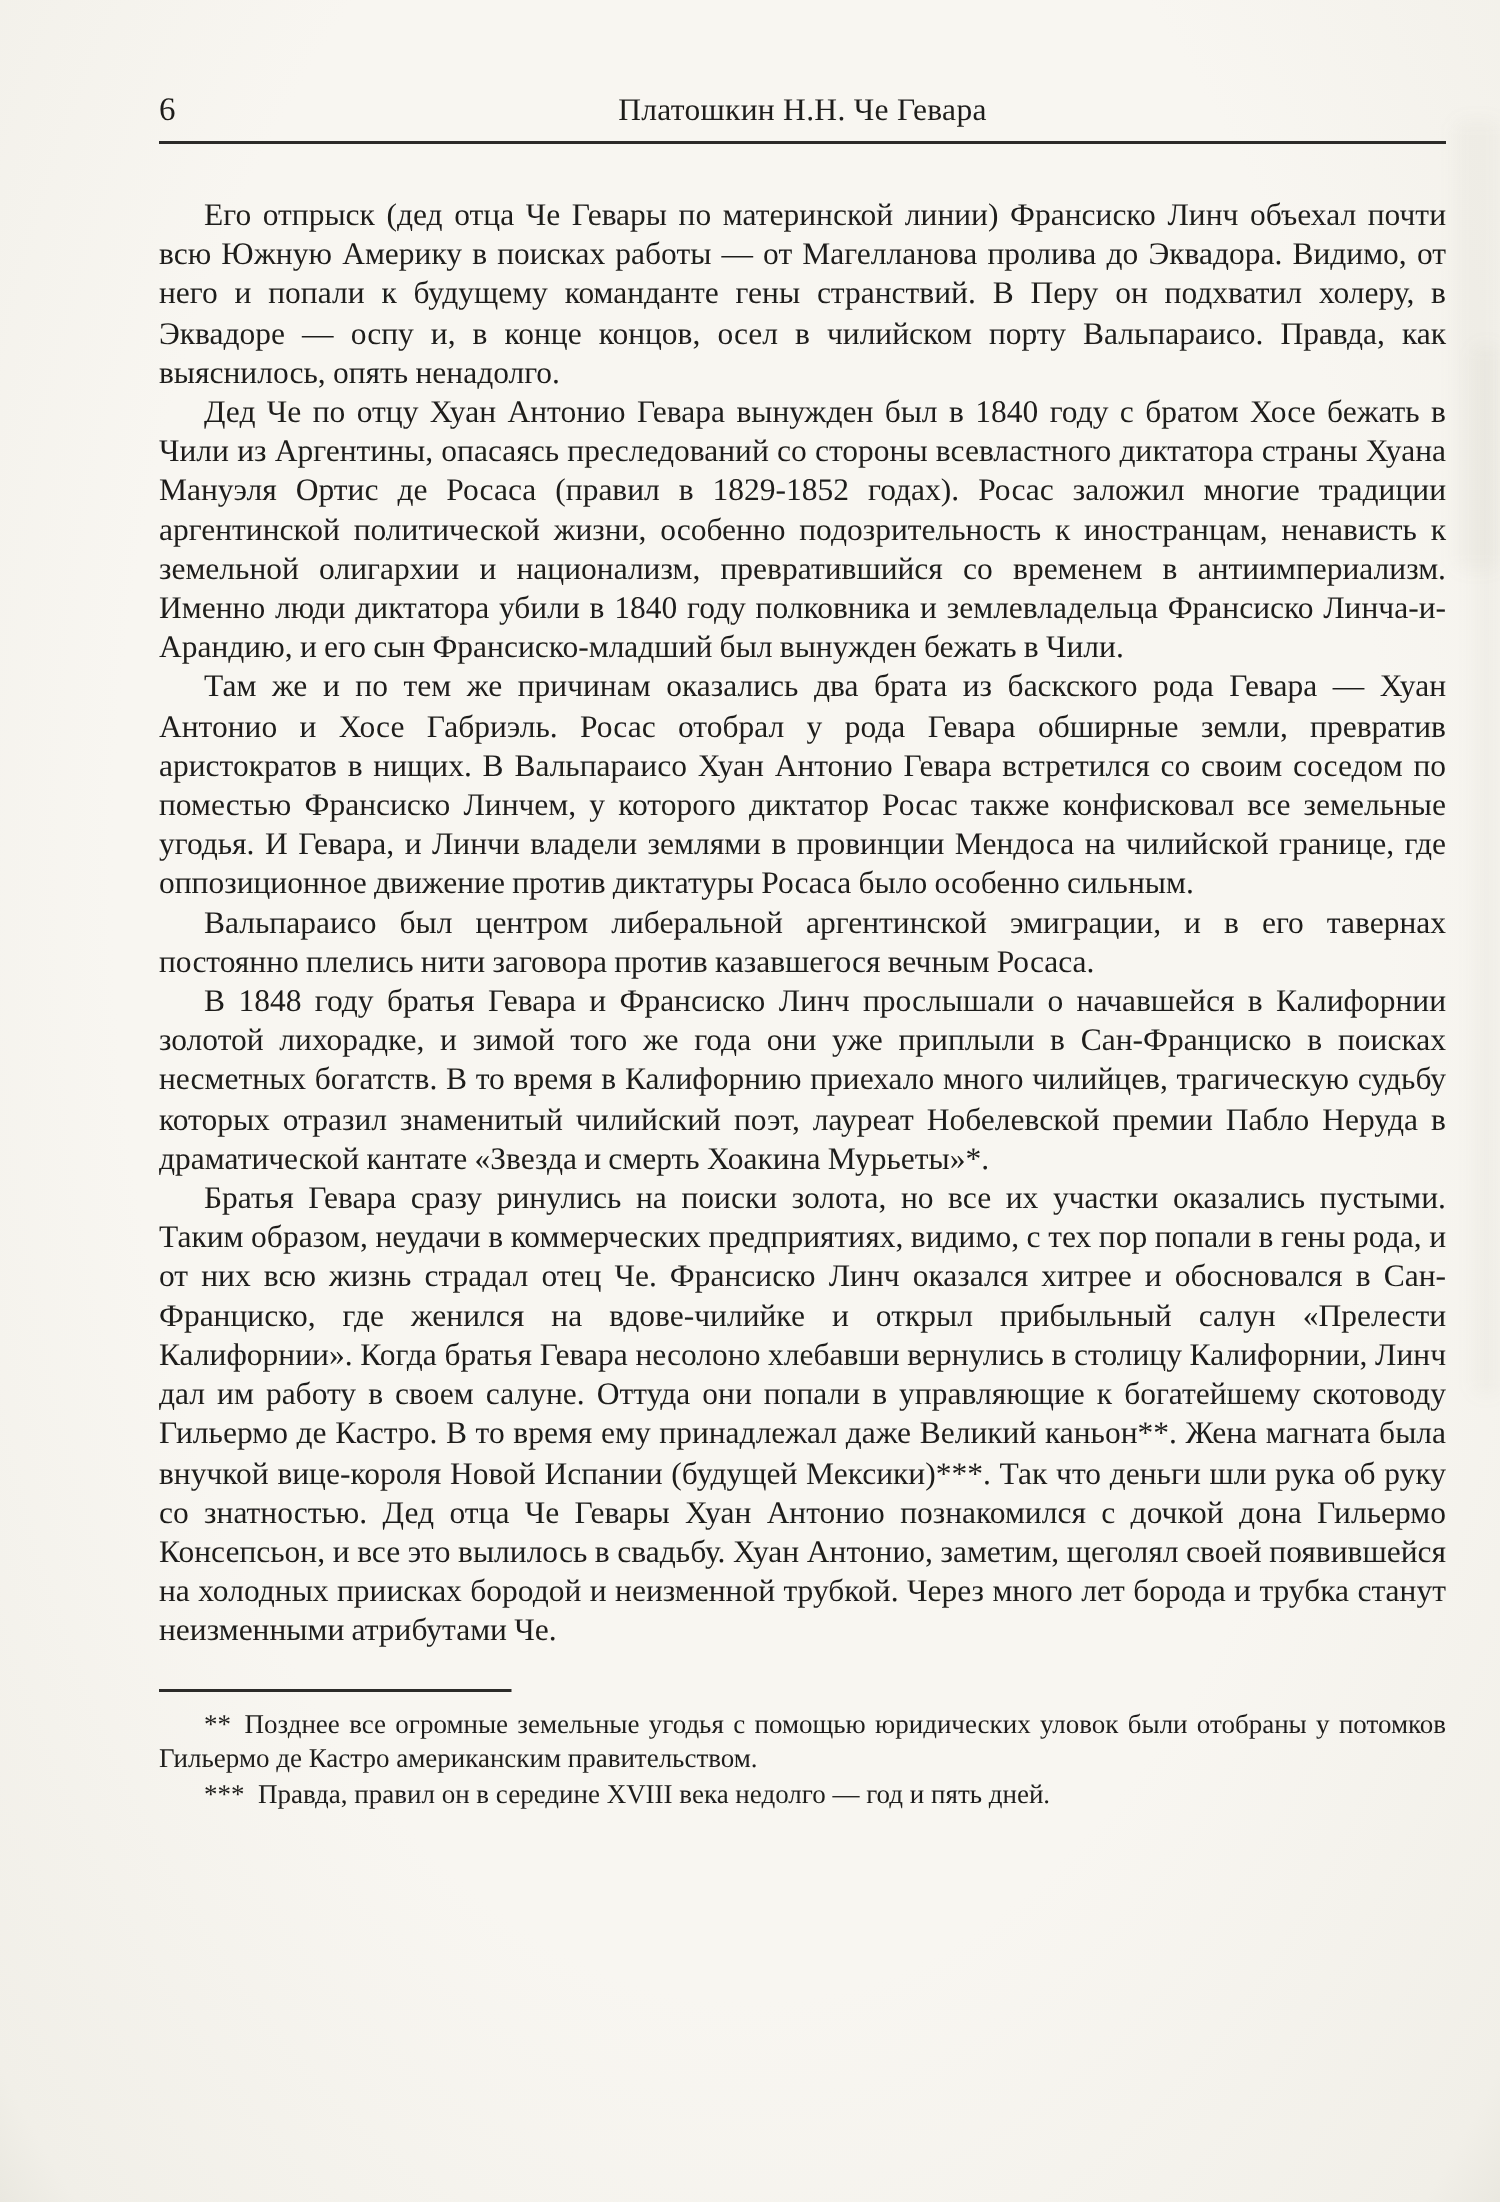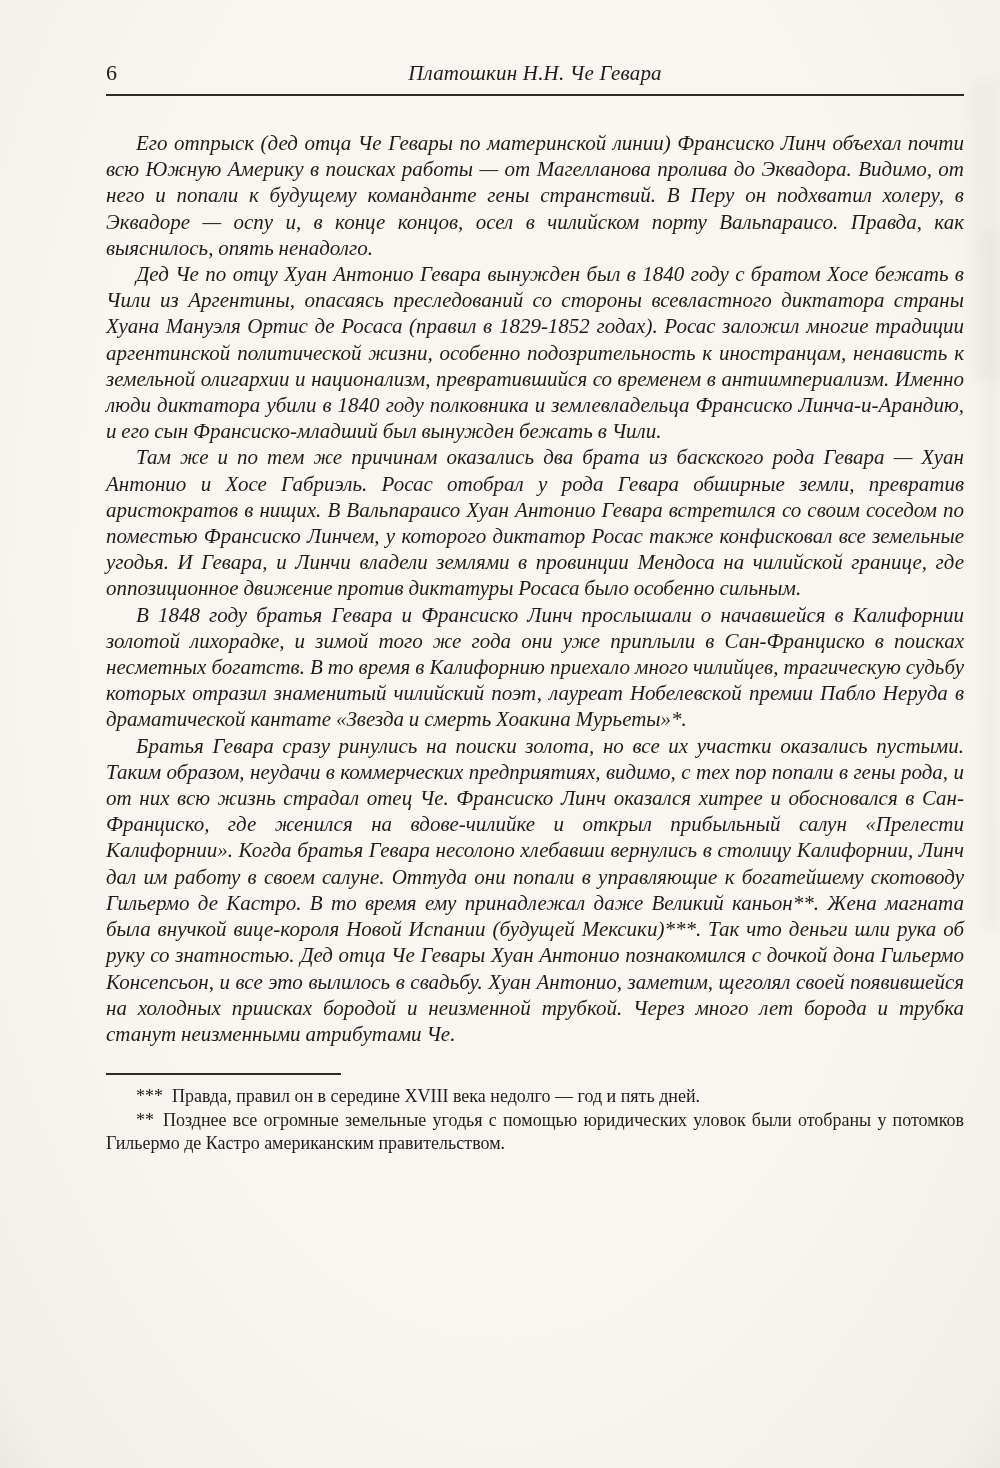--- a/index.html
+++ b/index.html
@@ -32,28 +32,26 @@
     left: 0;
     bottom: 8px;
     font-size: 22px;
   }
   .header-title {
     position: absolute;
     left: 0;
     right: 0;
     bottom: 8px;
     text-align: center;
-    font-style: italic;
     font-size: 21px;
     letter-spacing: 0.2px;
   }
   
   .body-text {
     margin-top: 34px;
-    font-style: italic;
   }
   .body-text p {
     margin: 0;
     font-size: 21px;
     line-height: 26.2px;
     text-align: justify;
     text-indent: 30px;
     hyphens: auto;
     -webkit-hyphens: auto;
     word-spacing: -0.4px;
@@ -101,27 +99,28 @@
 
   <div class="header">
     <span class="page-number">6</span>
     <span class="header-title">Платошкин Н.Н. Че Гевара</span>
   </div>
 
   <div class="body-text">
     <p>Его отпрыск (дед отца Че Гевары по материнской линии) Франсиско Линч объехал почти всю Южную Америку в поисках работы — от Магелланова пролива до Эквадора. Видимо, от него и попали к будущему команданте гены странствий. В Перу он подхватил холеру, в Эквадоре — оспу и, в конце концов, осел в чилийском порту Вальпараисо. Правда, как выяснилось, опять ненадолго.</p>
     <p>Дед Че по отцу Хуан Антонио Гевара вынужден был в 1840 году с братом Хосе бежать в Чили из Аргентины, опасаясь преследований со стороны всевластного диктатора страны Хуана Мануэля Ортис де Росаса (правил в 1829-1852 годах). Росас заложил многие традиции аргентинской политической жизни, особенно подозрительность к иностранцам, ненависть к земельной олигархии и национализм, превратившийся со временем в антиимпериализм. Именно люди диктатора убили в 1840 году полковника и землевладельца Франсиско Линча-и-Арандию, и его сын Франсиско-младший был вынужден бежать в Чили.</p>
     <p>Там же и по тем же причинам оказались два брата из баскского рода Гевара — Хуан Антонио и Хосе Габриэль. Росас отобрал у рода Гевара обширные земли, превратив аристократов в нищих. В Вальпараисо Хуан Антонио Гевара встретился со своим соседом по поместью Франсиско Линчем, у которого диктатор Росас также конфисковал все земельные угодья. И Гевара, и Линчи владели землями в провинции Мендоса на чилийской границе, где оппозиционное движение против диктатуры Росаса было особенно сильным.</p>
+    <p>Вальпараисо был центром либеральной аргентинской эмиграции, и в его тавернах постоянно плелись нити заговора против казавшегося вечным Росаса.</p>
     <p>В 1848 году братья Гевара и Франсиско Линч прослышали о начавшейся в Калифорнии золотой лихорадке, и зимой того же года они уже приплыли в Сан-Франциско в поисках несметных богатств. В то время в Калифорнию приехало много чилийцев, трагическую судьбу которых отразил знаменитый чилийский поэт, лауреат Нобелевской премии Пабло Неруда в драматической кантате «Звезда и смерть Хоакина Мурьеты»*.</p>
     <p>Братья Гевара сразу ринулись на поиски золота, но все их участки оказались пустыми. Таким образом, неудачи в коммерческих предприятиях, видимо, с тех пор попали в гены рода, и от них всю жизнь страдал отец Че. Франсиско Линч оказался хитрее и обосновался в Сан-Франциско, где женился на вдове-чилийке и открыл прибыльный салун «Прелести Калифорнии». Когда братья Гевара несолоно хлебавши вернулись в столицу Калифорнии, Линч дал им работу в своем салуне. Оттуда они попали в управляющие к богатейшему скотоводу Гильермо де Кастро. В то время ему принадлежал даже Великий каньон**. Жена магната была внучкой вице-короля Новой Испании (будущей Мексики)***. Так что деньги шли рука об руку со знатностью. Дед отца Че Гевары Хуан Антонио познакомился с дочкой дона Гильермо Консепсьон, и все это вылилось в свадьбу. Хуан Антонио, заметим, щеголял своей появившейся на холодных приисках бородой и неизменной трубкой. Через много лет борода и трубка станут неизменными атрибутами Че.</p>
   </div>
 
   <div class="footnotes">
     <div class="footnote-rule"></div>
     <p class="footnote">
-      <span class="fn-marker">***</span><span>Правда, правил он в середине XVIII века недолго — год и пять дней.</span>
+      <span class="fn-marker">**</span><span>Позднее все огромные земельные угодья с помощью юридических уловок были отобраны у потомков Гильермо де Кастро американским правительством.</span>
     </p>
     <p class="footnote">
-      <span class="fn-marker">**</span><span>Позднее все огромные земельные угодья с помощью юридических уловок были отобраны у потомков Гильермо де Кастро американским правительством.</span>
+      <span class="fn-marker">***</span><span>Правда, правил он в середине XVIII века недолго — год и пять дней.</span>
     </p>
   </div>
 
 </div>
 
 </body></html>

